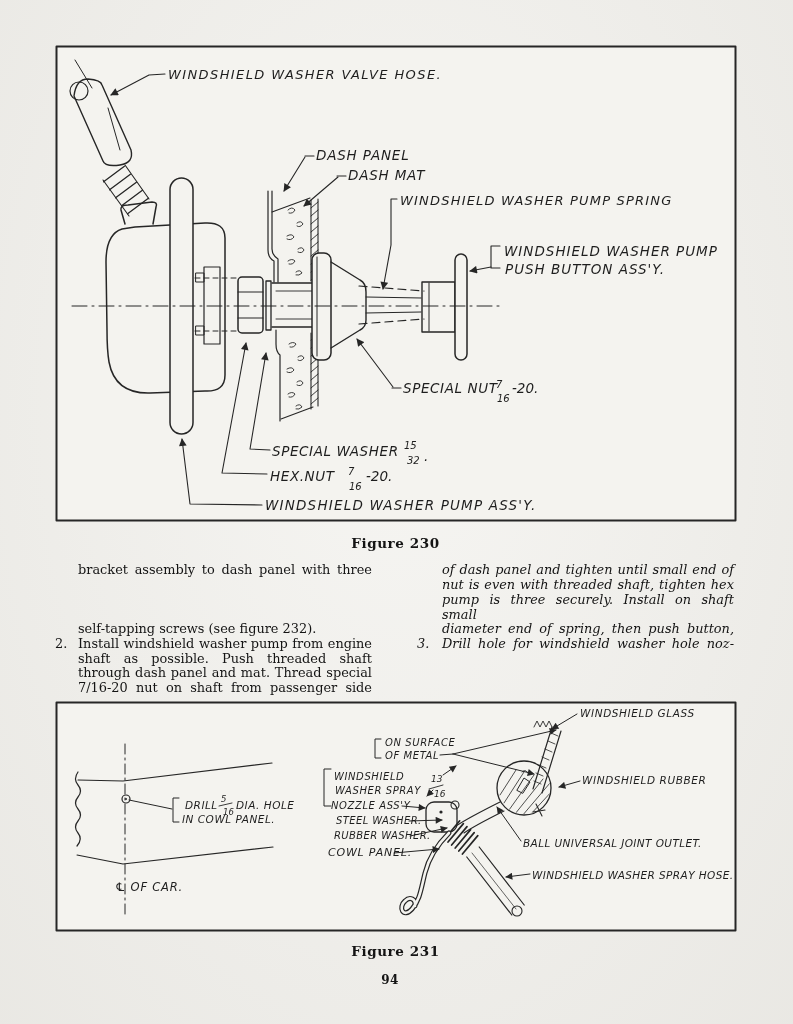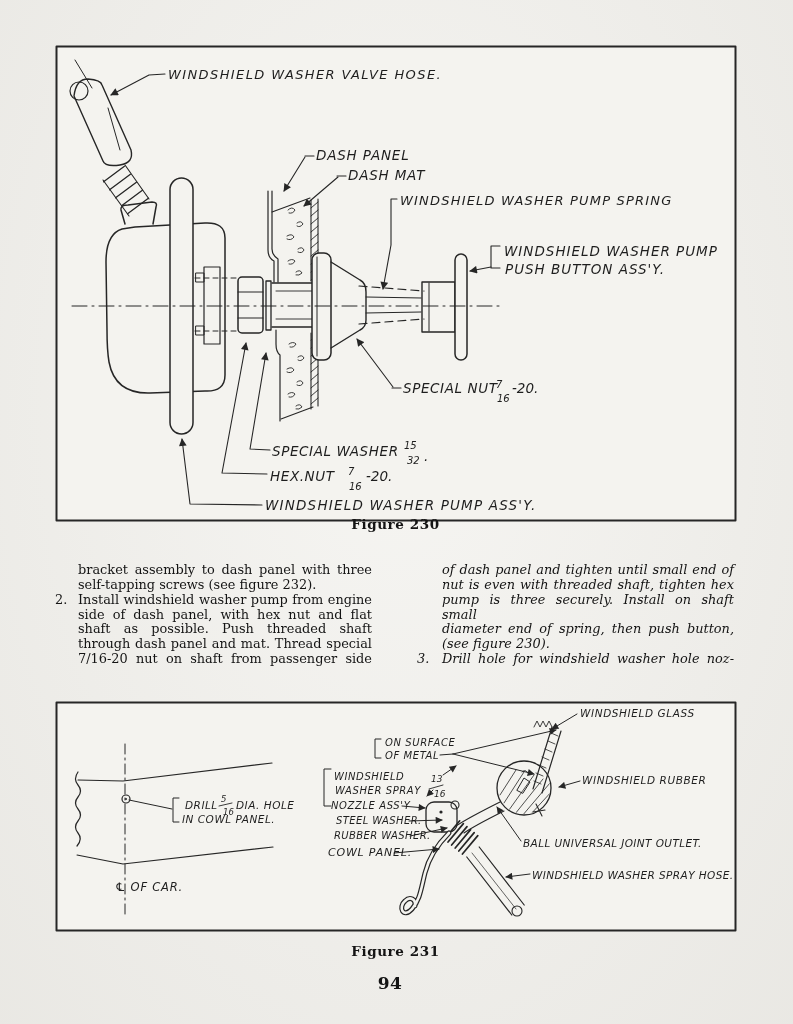--- a/index.html
+++ b/index.html
@@ -13,25 +13,25 @@
     background:radial-gradient(ellipse at 50% 40%, rgba(255,255,255,.25), rgba(120,115,105,.08));
     pointer-events:none;}
   svg{position:absolute;left:0;top:0;}
   svg text{font-family:"DejaVu Sans", sans-serif;font-style:italic;fill:#1e1e1e;}
   .col{position:absolute;font-size:12.9px;line-height:14.85px;color:#141414;}
   .ln{display:flex;justify-content:center;}
   .ln .no{flex:none;}
   .col-left .no{width:23px;}
   .col-right .no{width:25px;}
   .ln .tx{flex:1;text-align:justify;text-align-last:justify;}
-  .ln.end .tx{text-align-last:auto;}
+  .ln.end .tx{text-align-last:auto;margin-top:44px;}
   .caption{position:absolute;left:55px;width:681px;text-align:center;
     font-weight:bold;font-size:13.5px;letter-spacing:.6px;color:#141414;}
   .pageno{position:absolute;left:50px;width:680px;text-align:center;
-    font-weight:bold;font-size:17px;letter-spacing:.5px;color:#141414;}
+    font-weight:bold;font-size:12px;letter-spacing:.5px;color:#141414;}
 </style>
 </head>
 <body>
 
 <div class="paper-tone"></div>
 
 <svg width="793" height="1024" viewBox="0 0 793 1024">
   <defs>
     <marker id="arr" viewBox="0 0 10 10" refX="9" refY="5" markerWidth="8.5" markerHeight="7" orient="auto">
       <path d="M0,0 L10,5 L0,10 Z" fill="#262626"></path>
@@ -268,43 +268,39 @@
       </g>
 
       <text x="580" y="717" font-size="10.5" letter-spacing="0.6">WINDSHIELD GLASS</text>
       <text x="582" y="784" font-size="10.5" letter-spacing="0.6">WINDSHIELD RUBBER</text>
       <text x="523" y="847" font-size="10.5" letter-spacing="0.4">BALL UNIVERSAL JOINT OUTLET.</text>
       <text x="532" y="879" font-size="10.5" letter-spacing="0.4">WINDSHIELD WASHER SPRAY HOSE.</text>
     </g>
   </g>
 </svg>
 
-<div class="caption" style="top:516px;">Figure 230</div>
+<div class="caption" style="top:535px;">Figure 230</div>
 <div class="caption" style="top:943px;">Figure 231</div>
 <div class="pageno" style="top:973px;">94</div>
 
 <div class="col col-left" style="left:55px;top:563px;width:317px;">
   <div class="ln">
       <span class="no"></span>
       <span class="tx">bracket assembly to dash panel with three</span>
     </div>
   <div class="ln end">
       <span class="no"></span>
       <span class="tx">self-tapping screws (see figure 232).</span>
     </div>
   <div class="ln">
       <span class="no">2.</span>
       <span class="tx">Install windshield washer pump from engine</span>
     </div>
   <div class="ln">
       <span class="no"></span>
-      <span class="tx">side of dash panel, with hex nut and flat</span>
-    </div>
-  <div class="ln">
-      <span class="no"></span>
       <span class="tx">shaft as possible.  Push threaded shaft</span>
     </div>
   <div class="ln">
       <span class="no"></span>
       <span class="tx">through dash panel and mat.  Thread special</span>
     </div>
   <div class="ln">
       <span class="no"></span>
       <span class="tx">7/16-20 nut on shaft from passenger side</span>
     </div>
@@ -319,22 +315,18 @@
       <span class="no"></span>
       <span class="tx">nut is even with threaded shaft, tighten hex</span>
     </div>
   <div class="ln">
       <span class="no"></span>
       <span class="tx">pump is three securely.  Install on shaft small</span>
     </div>
   <div class="ln">
       <span class="no"></span>
       <span class="tx">diameter end of spring,  then push button,</span>
-    </div>
-  <div class="ln end">
-      <span class="no"></span>
-      <span class="tx">(see figure 230).</span>
     </div>
   <div class="ln">
       <span class="no">3.</span>
       <span class="tx">Drill hole for windshield washer hole noz-</span>
     </div>
 </div>
 
 </body></html>

